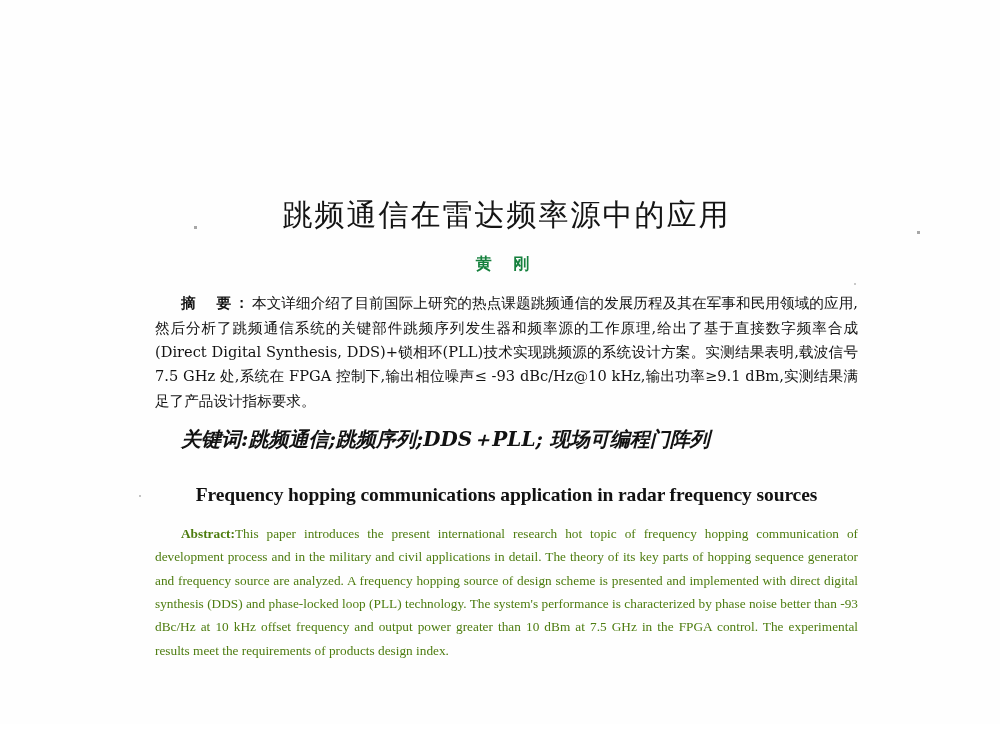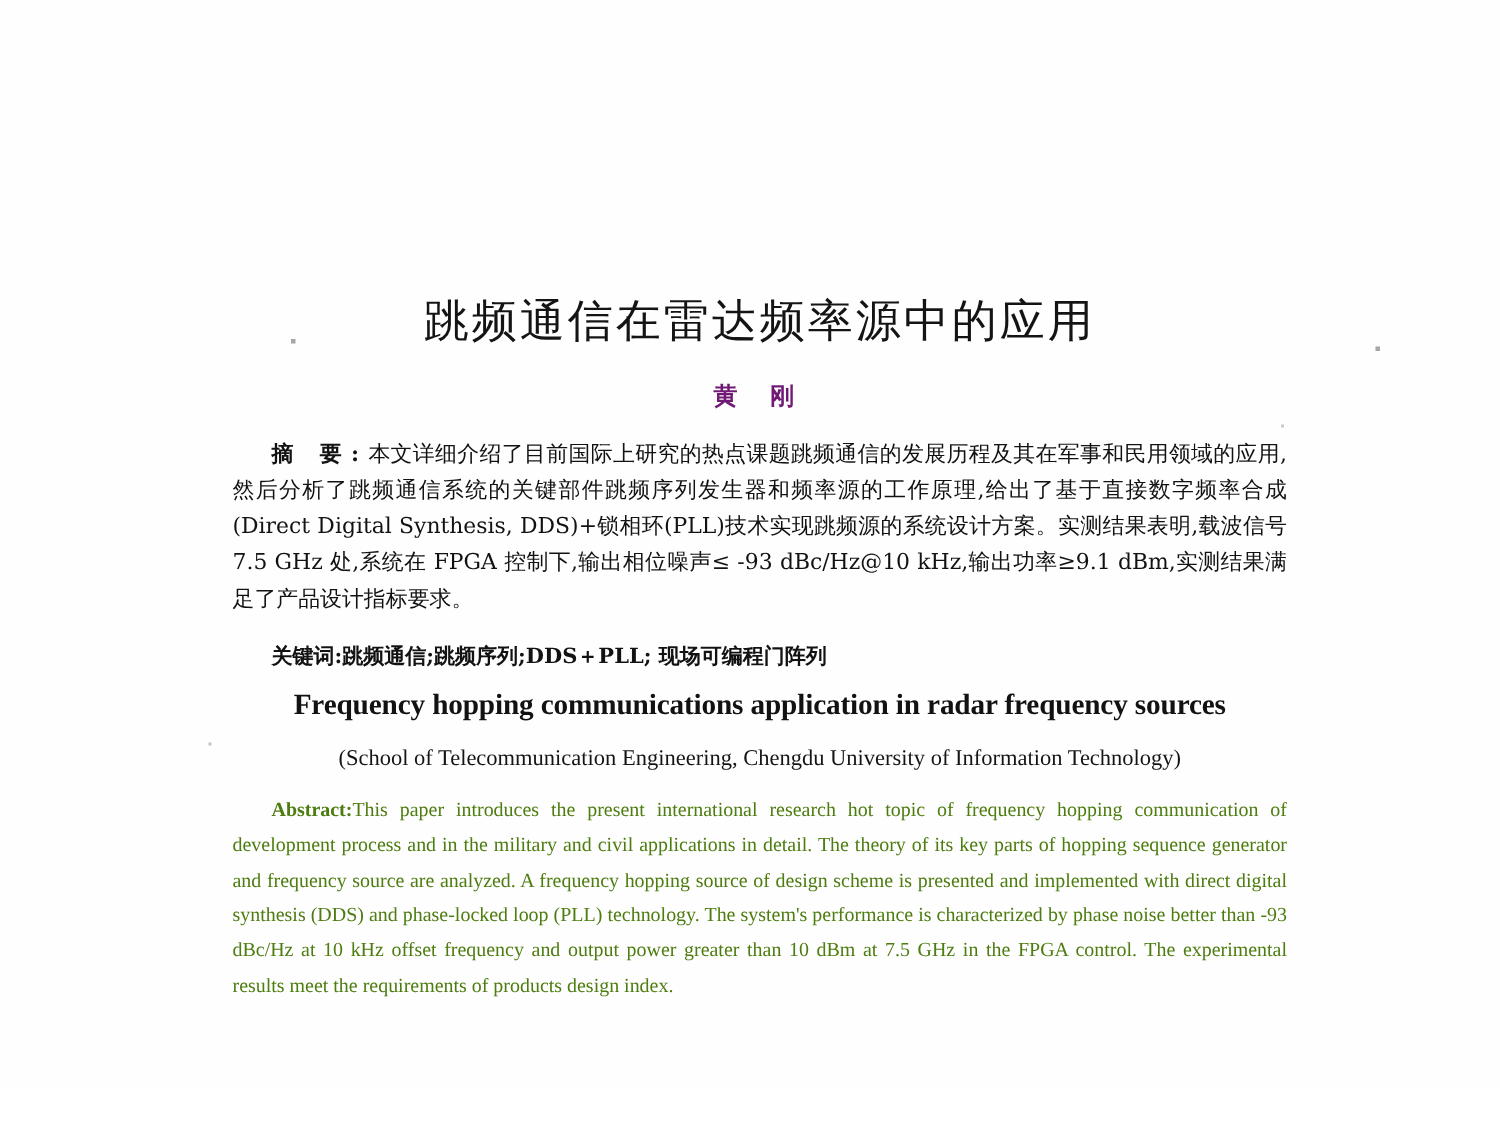--- a/index.html
+++ b/index.html
@@ -55,21 +55,21 @@
     color: #141414;
     font-family: "DejaVu Serif", "Liberation Serif", serif;
   }
 
   .cn-author {
     margin-top: 17px;
     text-align: center;
     font-size: 16px;
     font-weight: 700;
     letter-spacing: 8px;
-    color: #701a75;
+    color: #15803d;
     font-family: "DejaVu Serif", "Liberation Serif", serif;
   }
 
   .cn-affil {
     margin-top: 9px;
     text-align: center;
     font-size: 13.5px;
     color: #161616;
     letter-spacing: .2px;
     font-family: "DejaVu Serif", "Liberation Serif", serif;
@@ -82,35 +82,37 @@
     line-height: 24.3px;
     text-align: justify;
     text-justify: inter-character;
     color: #121212;
     font-family: "DejaVu Serif", "Liberation Serif", serif;
   }
   .cn-abstract .lead {
     font-weight: 700;
     letter-spacing: 6px;
     padding-left: 26px;
+    font-family: Liberation Mono, monospace;
   }
 
   .cn-keywords {
     margin-top: 6px;
-    font-size: 14px;
+    font-size: 20px;
     line-height: 23px;
     font-weight: 700;
     padding-left: 26px;
     color: #121212;
     font-family: "DejaVu Serif", "Liberation Serif", serif;
+    font-style: italic;
   }
 
   
   .en-title {
-    margin-top: 10px;
+    margin-top: 33px;
     text-align: center;
     font-size: 19.5px;
     font-weight: 700;
     color: #121212;
     letter-spacing: -.1px;
     font-family: "Liberation Serif", "DejaVu Serif", serif;
   }
 
   .en-author {
     margin-top: 20px;
@@ -168,20 +170,19 @@
     <div class="cn-author">黄 刚</div>
 
 
     <p class="cn-abstract"><span class="lead">摘 要:</span><span>本文详细介绍了目前国际上研究的热点课题跳频通信的发展历程及其在军事和民用领域的应用,然后分析了跳频通信系统的关键部件跳频序列发生器和频率源的工作原理,给出了基于直接数字频率合成(Direct Digital Synthesis, DDS)+锁相环(PLL)技术实现跳频源的系统设计方案。实测结果表明,载波信号 7.5 GHz 处,系统在 FPGA 控制下,输出相位噪声≤ -93 dBc/Hz@10 kHz,输出功率≥9.1 dBm,实测结果满足了产品设计指标要求。</span></p>
 
     <div class="cn-keywords">关键词:跳频通信;跳频序列;DDS＋PLL; 现场可编程门阵列</div>
 
     <h2 class="en-title">Frequency hopping communications application in radar frequency sources</h2>
 
 
-    <div class="en-affil">(School of Telecommunication Engineering, Chengdu University of Information Technology)</div>
 
     <p class="en-abstract"><span class="lead">Abstract:</span><span>This paper introduces the present international research hot topic of frequency hopping communication of development process and in the military and civil applications in detail. The theory of its key parts of hopping sequence generator and frequency source are analyzed. A frequency hopping source of design scheme is presented and implemented with direct digital synthesis (DDS) and phase-locked loop (PLL) technology. The system's performance is characterized by phase noise better than -93 dBc/Hz at 10 kHz offset frequency and output power greater than 10 dBm at 7.5 GHz in the FPGA control. The experimental results meet the requirements of products design index.</span></p>
 
   </div>
 
   <div class="clip-bottom"></div>
 </div>
 
 </body></html>

